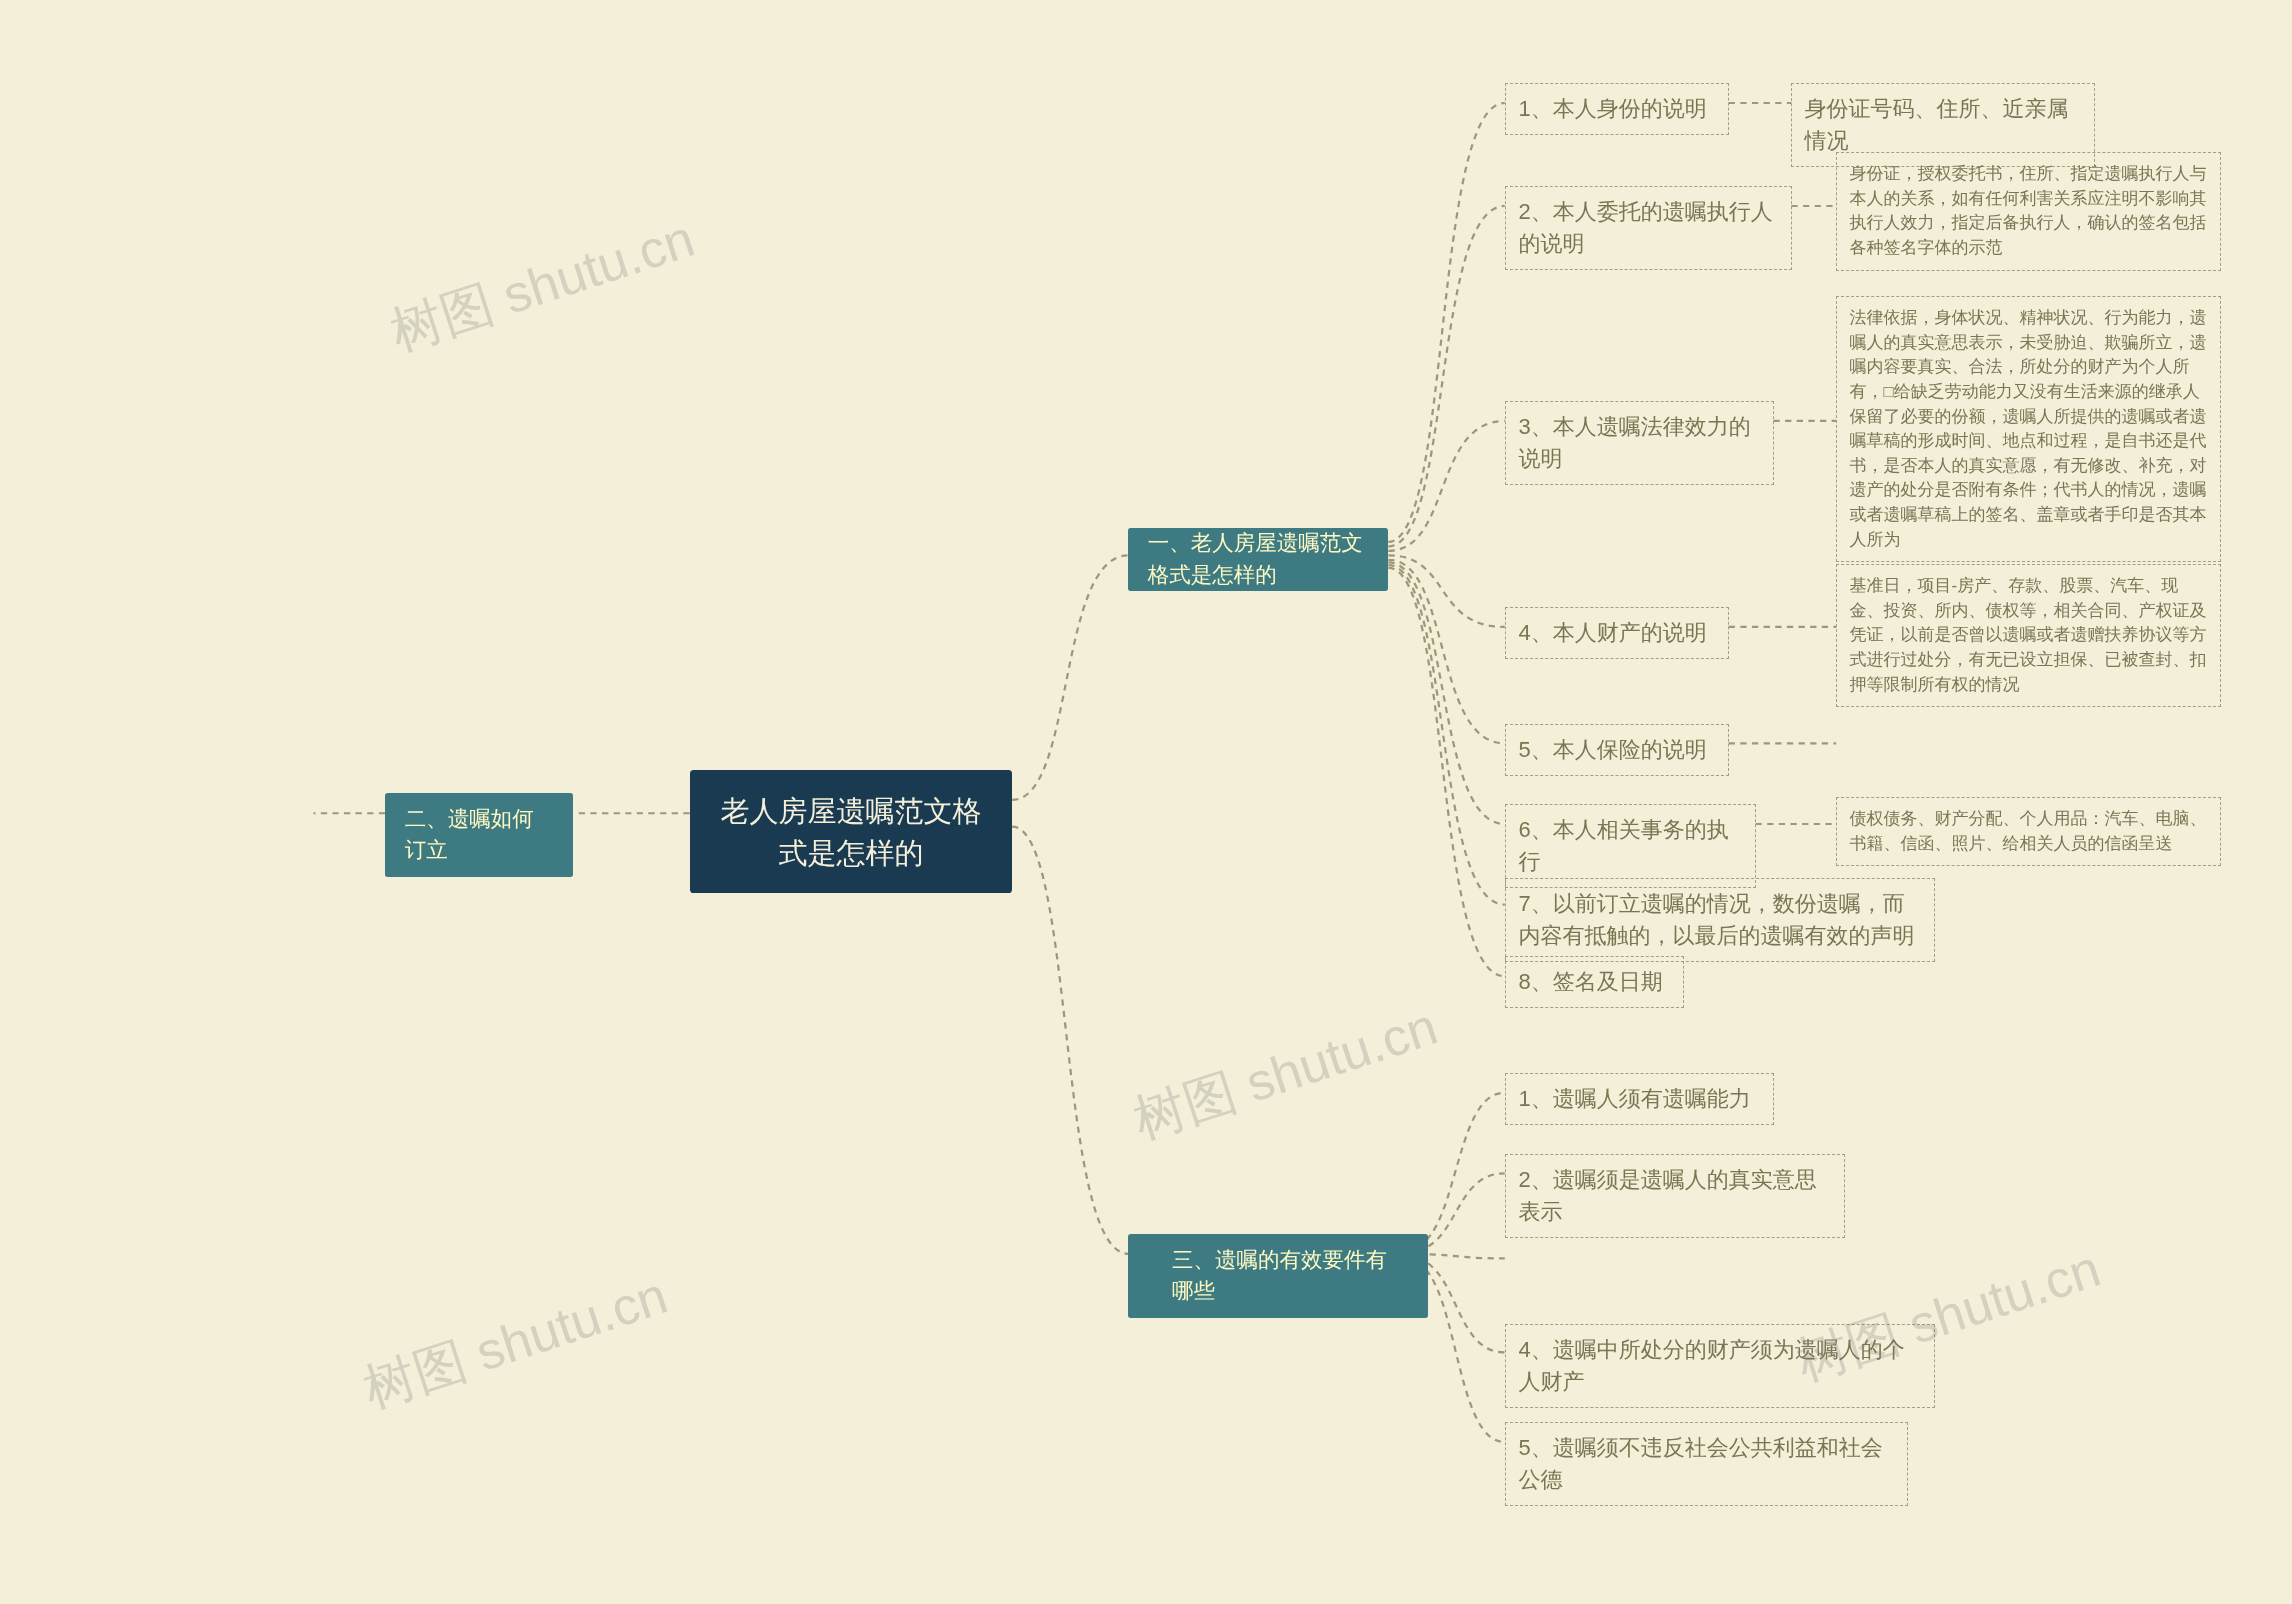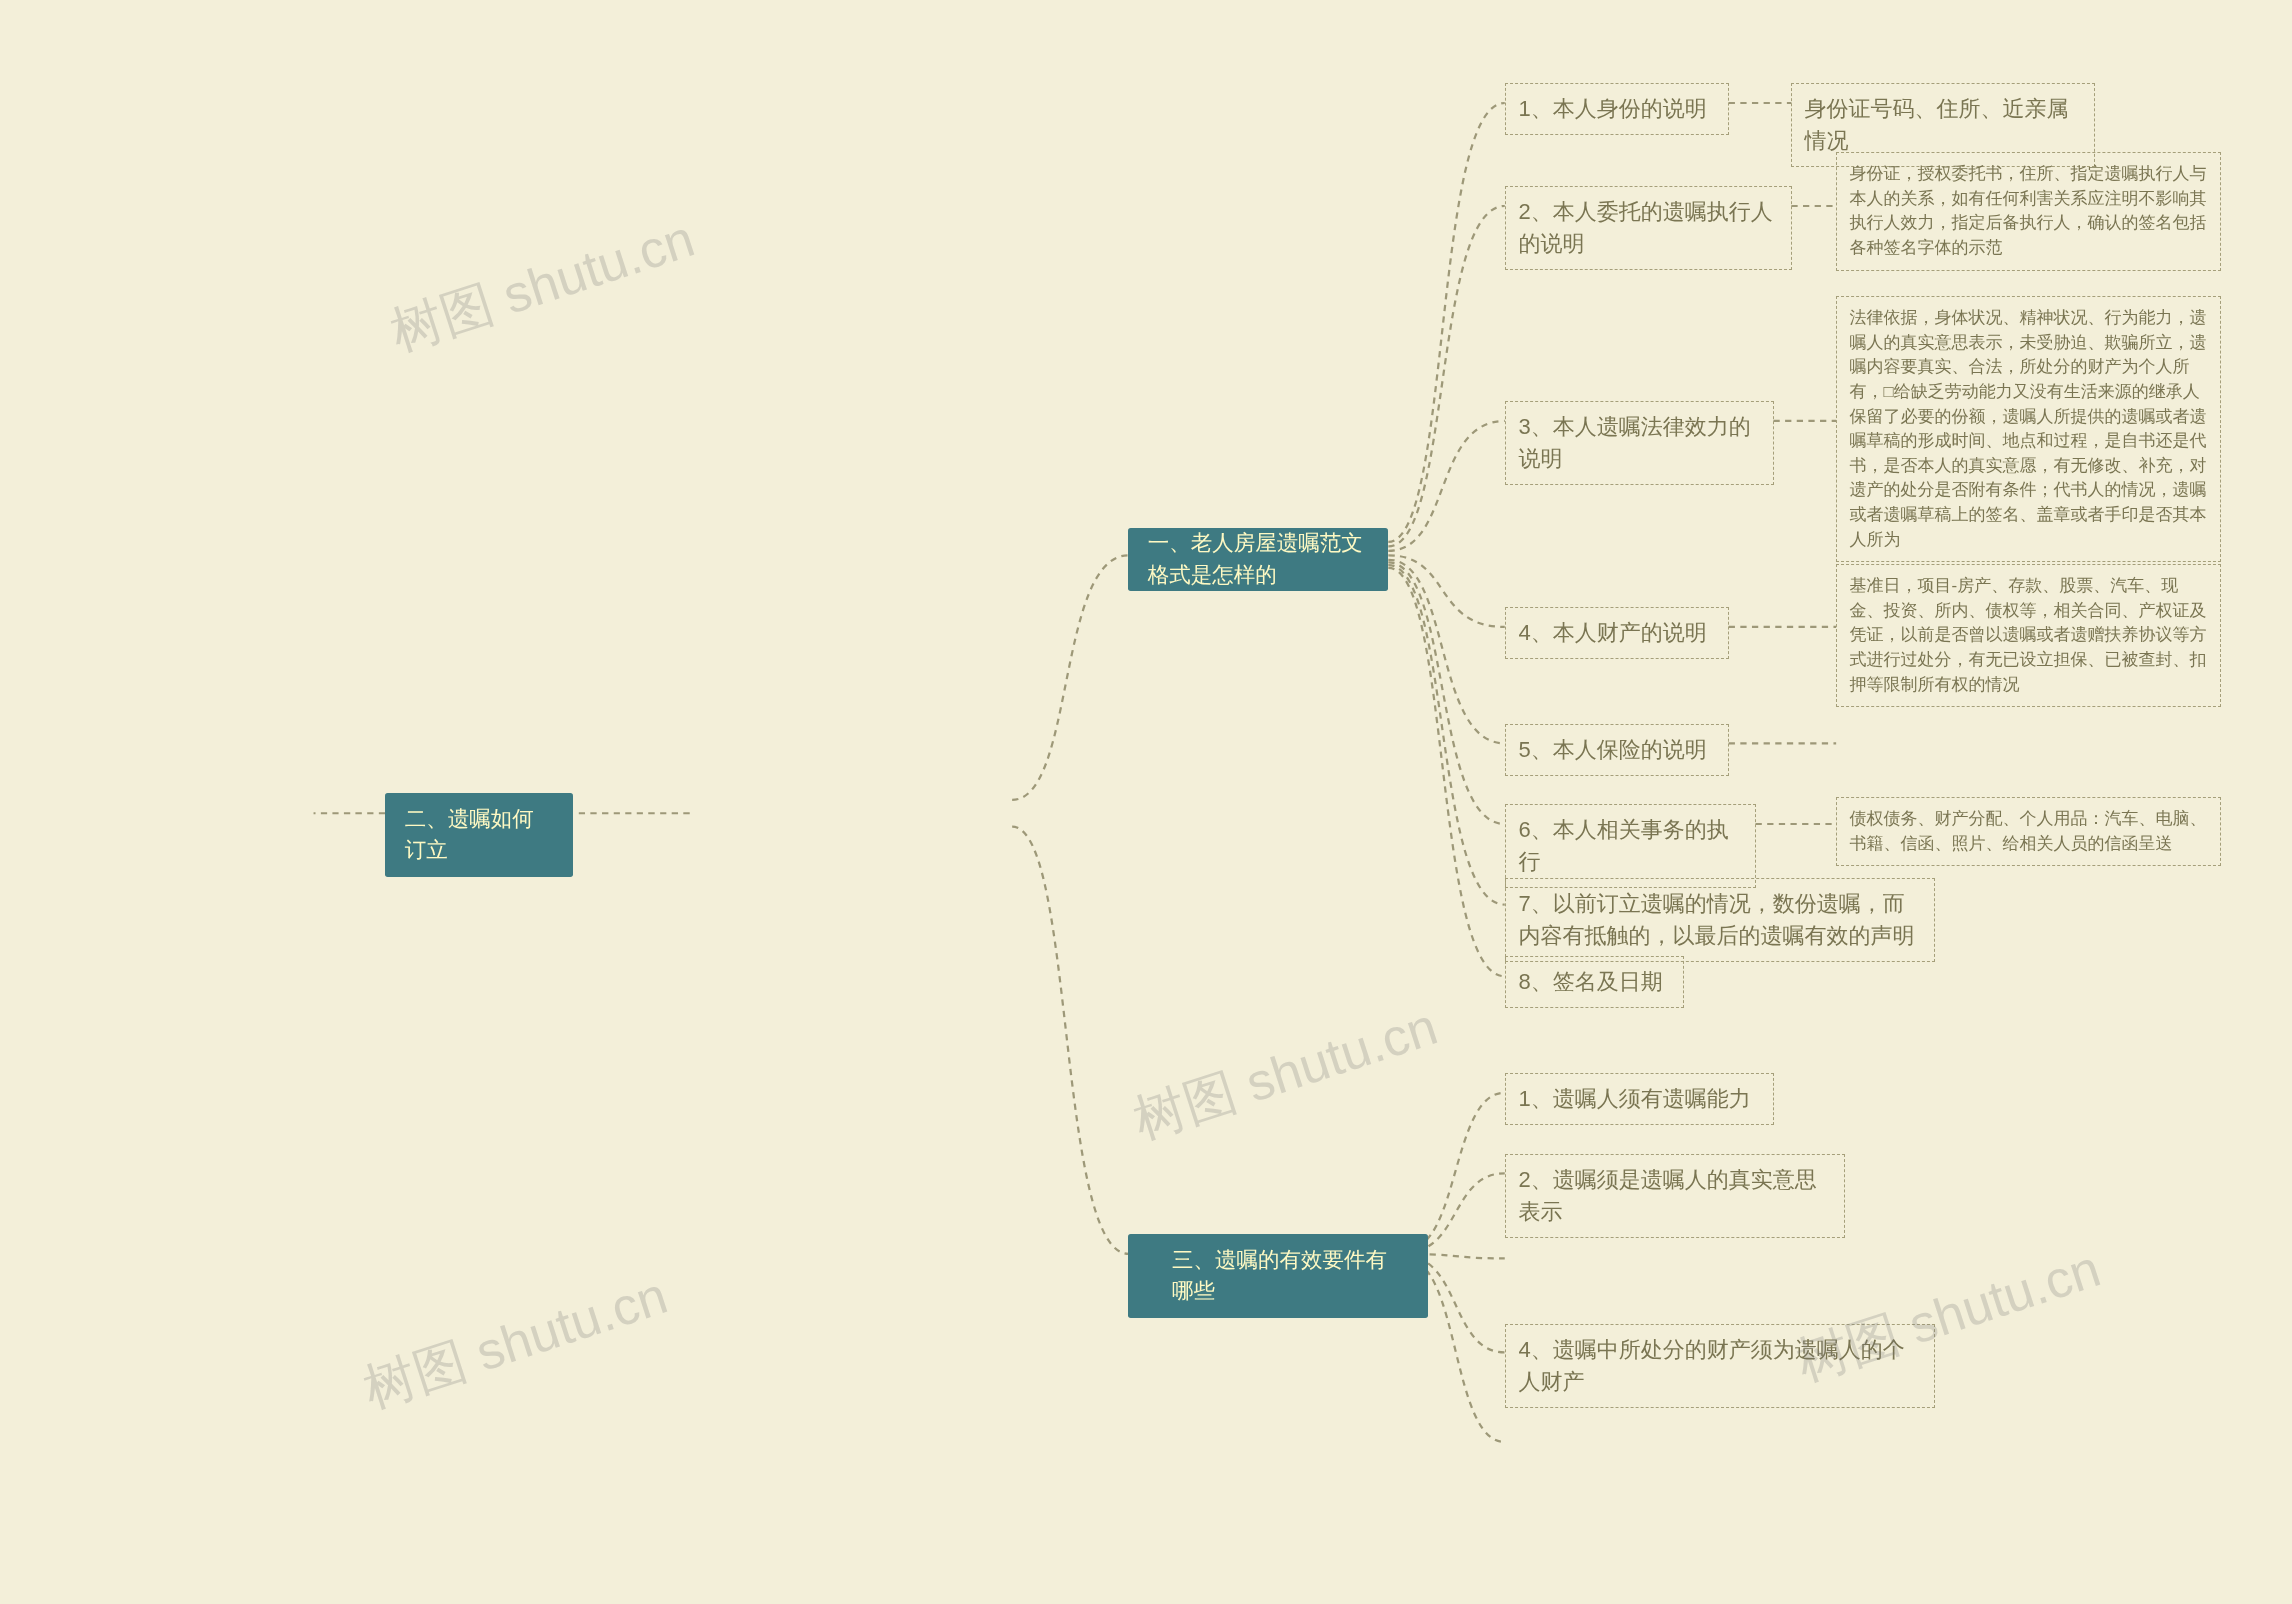--- a/index.html
+++ b/index.html
@@ -104,20 +104,23 @@
     <path d="M1960 920 L2050 920"></path>
 
     <path d="M1570 1395 C1630 1395 1620 1220 1680 1220"></path>
     <path d="M1570 1398 C1630 1398 1620 1310 1680 1310"></path>
     <path d="M1570 1400 C1630 1400 1620 1405 1680 1405"></path>
     <path d="M1570 1403 C1630 1403 1620 1510 1680 1510"></path>
     <path d="M1570 1406 C1630 1406 1620 1610 1680 1610"></path>
   </g>
 </svg>
 
+<div class="node root" style="left:690px; top:770px; width:322px;">
+  <span>老人房屋遗嘱范文格式是怎样的</span>
+</div>
 
 <div class="node branch" style="left:385px; top:793px; width:188px;">
   <span>二、遗嘱如何订立</span>
 </div>
 
 <div class="node branch" style="left:1128px; top:528px; width:260px; height:63px;">
   <span>一、老人房屋遗嘱范文格式是怎样的</span>
 </div>
 
 <div class="node leaf" style="left:1505px; top:83px; width:224px;">
@@ -173,20 +176,23 @@
 
 <div class="node leaf" style="left:1505px; top:1073px; width:269px;">
   <span>1、遗嘱人须有遗嘱能力</span>
 </div>
 <div class="node leaf" style="left:1505px; top:1154px; width:340px;">
   <span>2、遗嘱须是遗嘱人的真实意思表示</span>
 </div>
 <div class="node leaf" style="left:1505px; top:1324px; width:430px;">
   <span>4、遗嘱中所处分的财产须为遗嘱人的个人财产</span>
 </div>
+<div class="node leaf" style="left:1505px; top:1422px; width:403px;">
+  <span>5、遗嘱须不违反社会公共利益和社会公德</span>
+</div>
 
 <div class="wm" style="left:385px; top:251px;">树图 shutu.cn</div>
 <div class="wm" style="left:1791px; top:1281px;">树图 shutu.cn</div>
 <div class="wm" style="left:358px; top:1308px;">树图 shutu.cn</div>
 <div class="wm" style="left:1128px; top:1039px;">树图 shutu.cn</div>
 
 </div>
 
 
 </body></html>

